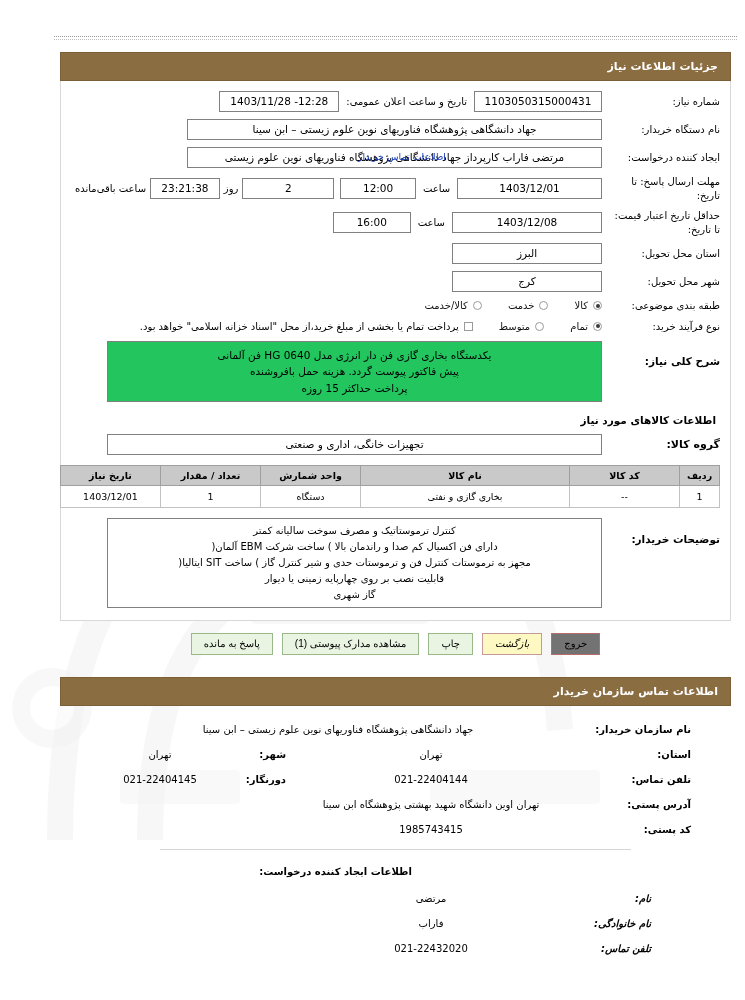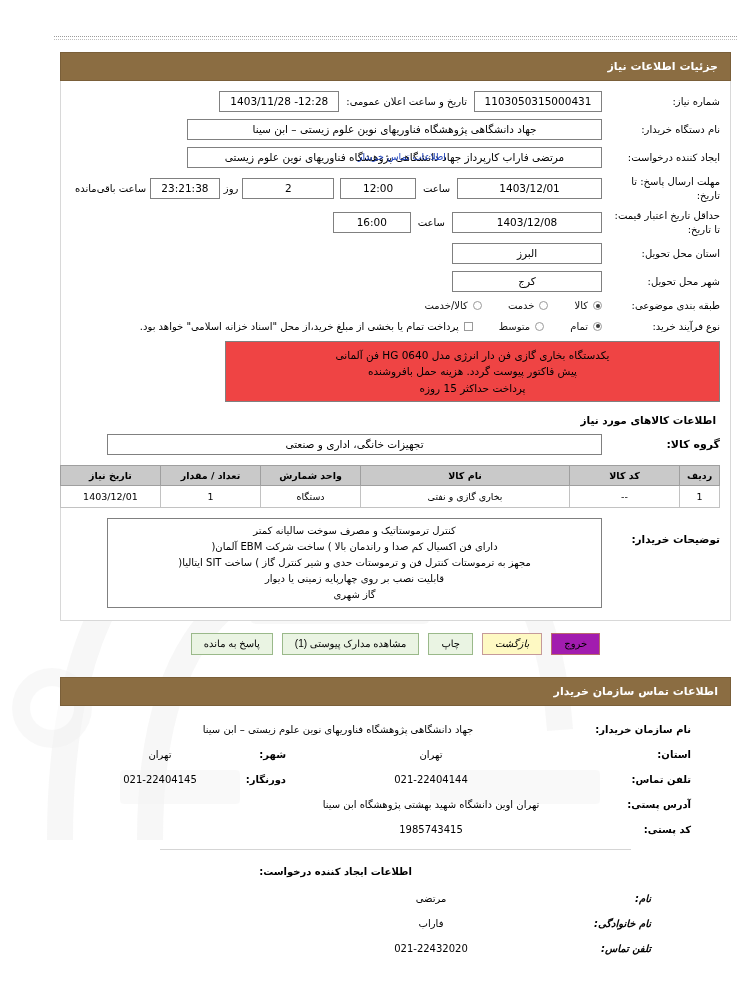--- a/index.html
+++ b/index.html
@@ -156,21 +156,21 @@
   }
   .desc-box {
     border: 1px solid #808080;
     width: 495px;
     min-height: 52px;
     padding: 5px 8px;
     font-size: 10.5px;
     line-height: 1.55;
     text-align: center;
     color: #000;
-    background: #ef4444;
+    background: #22c55e;
   }
   .desc-box div { white-space: nowrap; }
 
   .section-title {
     font-size: 10.5px;
     font-weight: bold;
     color: #000;
     text-align: right;
     margin: 12px 2px 8px 0;
     padding-right: 2px;
@@ -242,21 +242,21 @@
     border: 1px solid #7f7f7f;
     background: #e9f3e2;
     color: #000;
     text-align: center;
     cursor: pointer;
     white-space: nowrap;
     line-height: 14px;
   }
   .btn.green { background: #eaf4e3; border-color: #9ab98a; }
   .btn.pink  { background: #fef9c3; border-color: #c59a9a; font-style: italic; }
-  .btn.red   { background: #a21caf; border-color: #b96c6c; }
+  .btn.red   { background: #737373; border-color: #b96c6c; }
 
   
   .contact-panel { margin: 22px 14px 0 14px; }
   .contact-body { padding: 18px 40px 10px 40px; }
   .crow {
     display: flex;
     align-items: baseline;
     font-size: 10px;
     margin-bottom: 14px;
   }
@@ -396,20 +396,21 @@
             <span>متوسط</span>
           </label>
           <label class="opt" style="margin-left:0;">
             <span class="cbx"></span>
             <span class="note-inline">پرداخت تمام یا بخشی از مبلغ خرید،از محل "اسناد خزانه اسلامی" خواهد بود.</span>
           </label>
         </div>
       </div>
 
       <div class="desc-row">
+        <div class="desc-lbl">شرح کلی نیاز:</div>
         <div class="desc-box">
           <div>یکدستگاه بخاری گازی فن دار انرژی مدل HG 0640 فن آلمانی</div>
           <div>پیش فاکتور پیوست گردد. هزینه حمل بافروشنده</div>
           <div>پرداخت حداکثر 15 روزه</div>
         </div>
       </div>
 
       <div class="section-title">اطلاعات کالاهای مورد نیاز</div>
 
       <div class="group-row">

